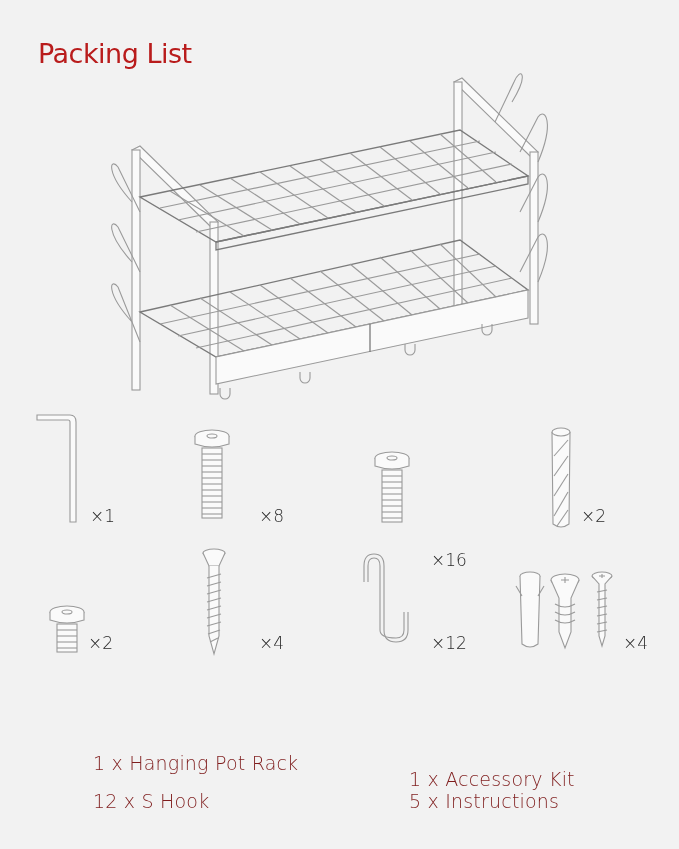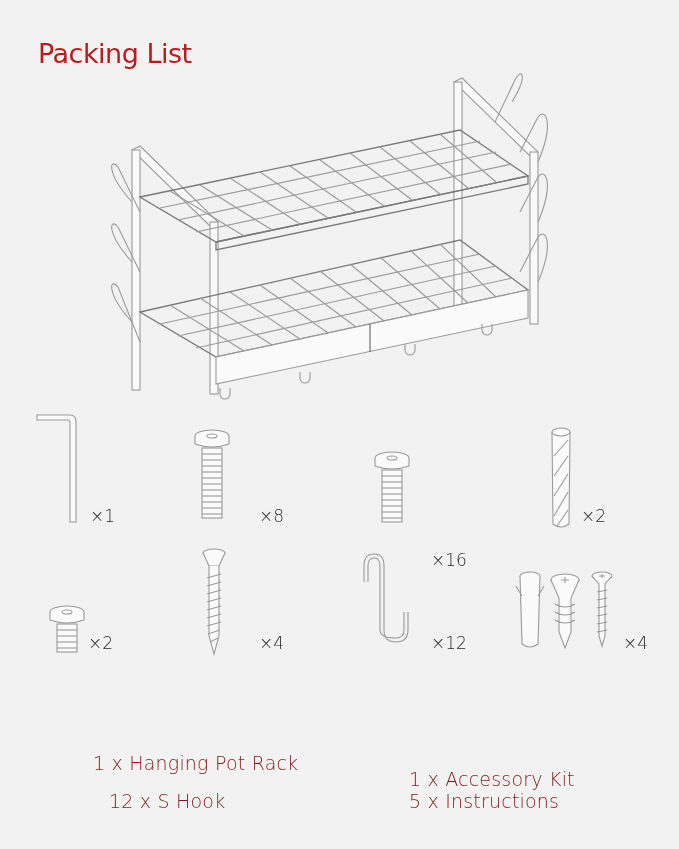--- a/index.html
+++ b/index.html
@@ -230,15 +230,15 @@
         <line x1="83" y1="38" x2="93" y2="36"></line>
       <line x1="83" y1="46" x2="93" y2="44"></line>
         <line x1="83" y1="54" x2="93" y2="52"></line>
         <line x1="83" y1="62" x2="93" y2="60"></line>
     </g>
   </svg>
 </div>
 <div class="qty" style="left:623px;top:633px;">×4</div>
 
 <div class="sum" style="left:93px;top:752px;">1 x Hanging Pot Rack</div>
-<div class="sum" style="left:109px;top:790px;">12 x S Hook</div>
+<div class="sum" style="left:93px;top:790px;">12 x S Hook</div>
 <div class="sum" style="left:409px;top:768px;">1 x Accessory Kit</div>
 <div class="sum" style="left:409px;top:790px;">5 x Instructions</div>
 
 </body></html>

